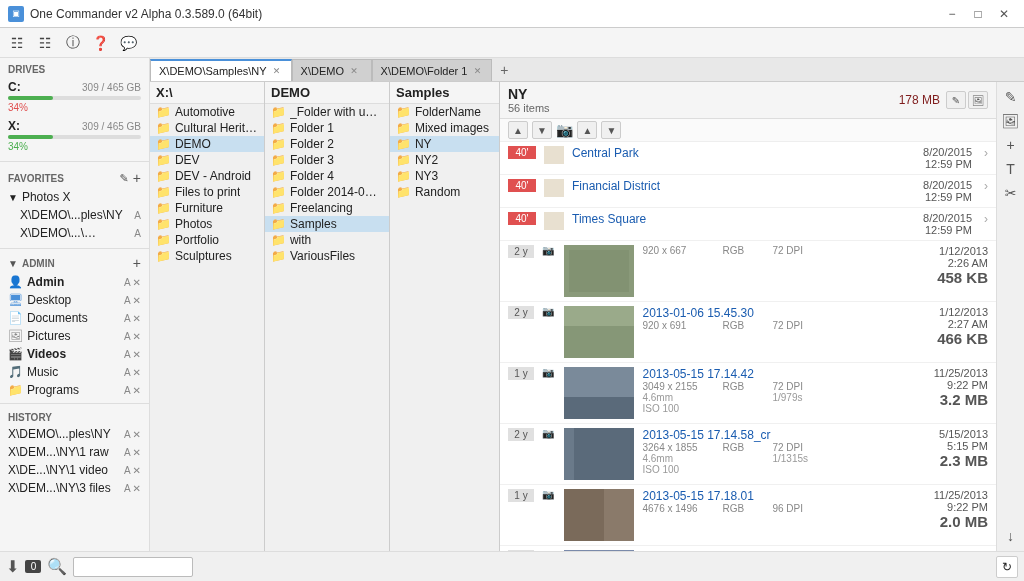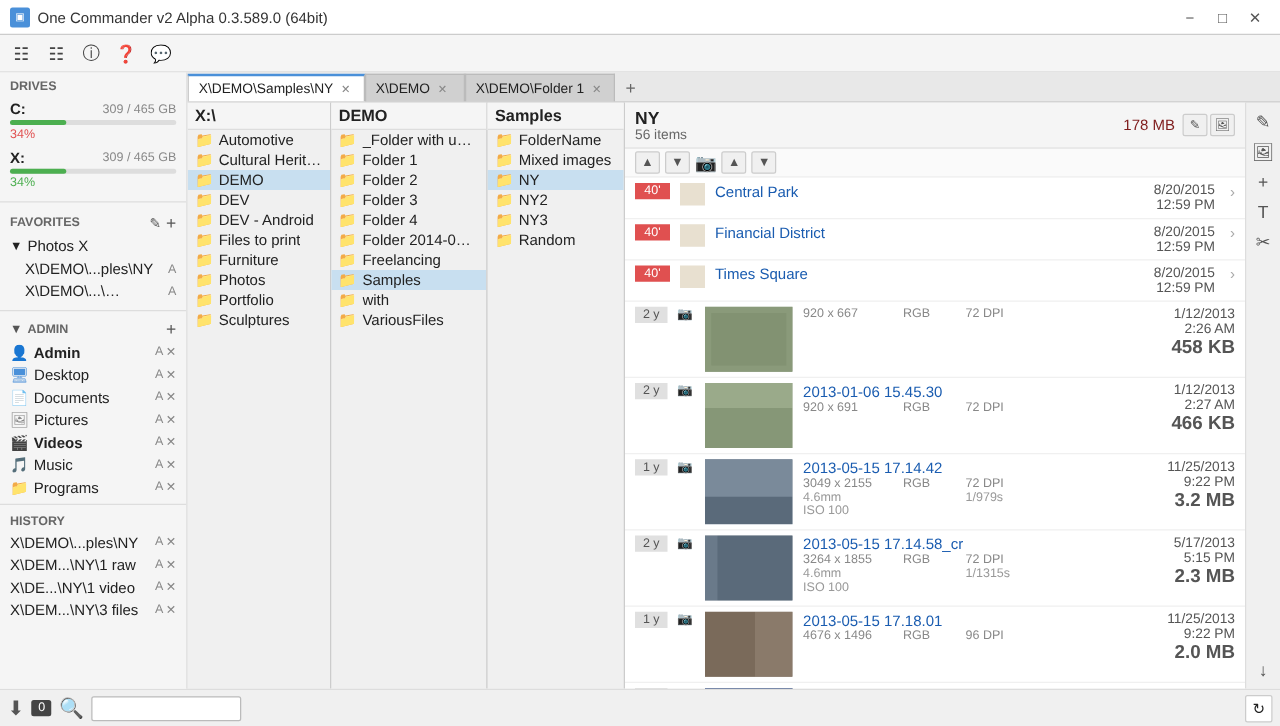--- a/index.html
+++ b/index.html
@@ -572,21 +572,21 @@
                 <span>72 DPI</span>
               </div>
               <div class="image-meta" style="color:#999;">
                 <span>4.6mm</span>
                 <span></span>
                 <span>1/1315s</span>
                 <span>ISO 100</span>
               </div>
             </div>
             <div style="text-align:right;">
-              <div class="image-date">5/17/2013</div>
+              <div class="image-date">5/15/2013</div>
               <div class="image-date">5:15 PM</div>
               <div class="image-size">2.3 MB</div>
             </div>
           </div>
 
           <div class="image-row">
             <div class="age-badge">1 y</div>
             <span style="font-size:10px;color:#4a90d9;margin-right:2px;">📷</span>
             <div class="image-thumb" style="background:#7a6a5a;">
               <svg width="70" height="52" viewBox="0 0 70 52">

